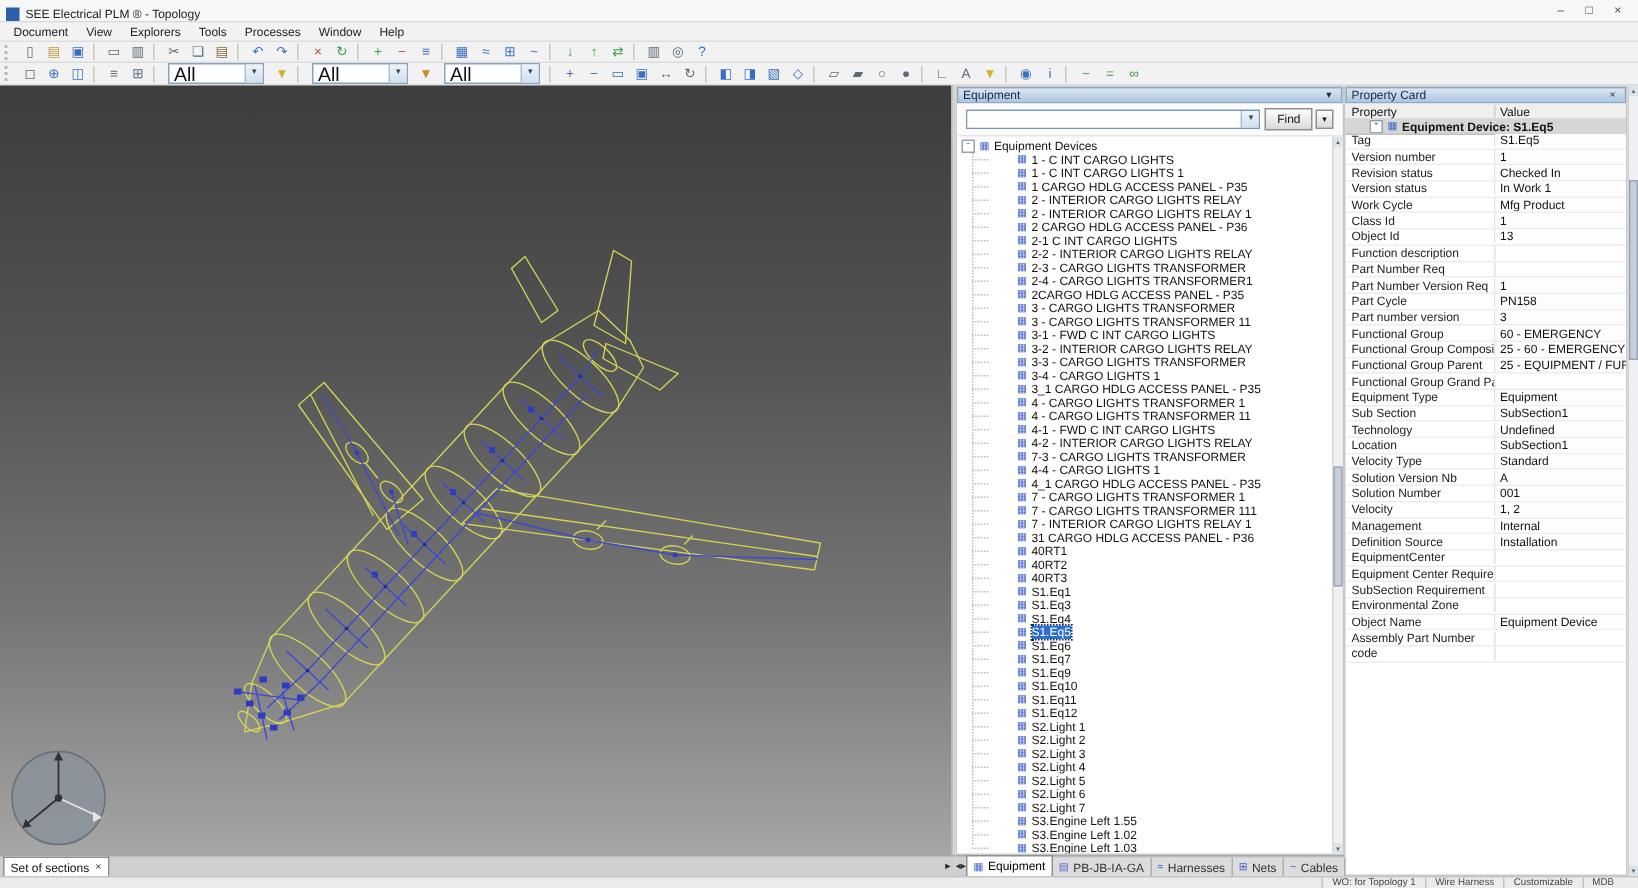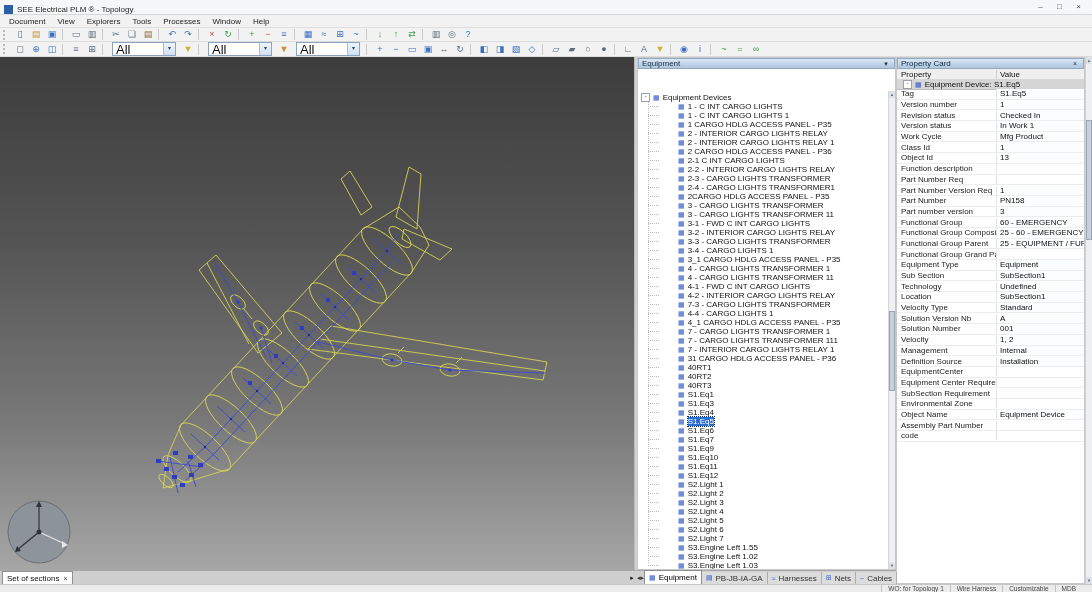--- a/index.html
+++ b/index.html
@@ -55,21 +55,21 @@
   #treesb{right:0;top:33px;bottom:0}
   .sb-arrow{position:absolute;left:0;right:0;height:7px;font-size:4px;text-align:center;line-height:7px;color:#55606e;background:#dde2e8}
   .sb-up{top:0}.sb-down{bottom:0}
   .sb-thumb{position:absolute;left:0;right:0;background:#c6cfda;border:1px solid #9aa6b5;box-sizing:border-box}
   
   #prop{left:896px;top:57px;width:189px;height:527px;background:#fff;border:1px solid #c8c8c8;box-sizing:border-box}
   #prop .panel-head{position:absolute;top:0;left:0;right:0}
   .colhead{position:absolute;top:11px;left:0;right:0;height:10px;display:flex;background:#efefef;border-bottom:1px solid #cfcfcf;align-items:center}
   .colhead .c1{width:100px;padding-left:4px;border-right:1px solid #cfcfcf;box-sizing:border-box}
   .colhead .c2{flex:1;padding-left:3px}
-  .pgroup{position:absolute;top:21px;left:0;right:0;height:10px;background:#d6d6d6;border-bottom:1px solid #c0c0c0;display:flex;align-items:center;font-weight:normal;padding-left:6px}
+  .pgroup{position:absolute;top:21px;left:0;right:0;height:10px;background:#d6d6d6;border-bottom:1px solid #c0c0c0;display:flex;align-items:center;font-weight:bold;padding-left:16px}
   .prows{position:absolute;top:31px;left:0;right:0;bottom:0;overflow:hidden}
   .prow{height:9.7px;display:flex;border-bottom:1px solid #ededed;align-items:center}
   .pname{width:100px;padding-left:4px;border-right:1px solid #e2e2e2;box-sizing:border-box;white-space:nowrap;overflow:hidden;color:#222}
   .pval{flex:1;padding-left:3px;white-space:nowrap;overflow:hidden;background:#fcfdfe}
   #propsb{left:1085px;top:57px;width:7px;height:527px;background:#eef0f3;border-left:1px solid #d0d0d0;box-sizing:border-box;position:absolute}
   
   #vtabs{left:0;top:570px;width:637px;height:14px;background:#cfcfcf;border-top:1px solid #a8a8a8;display:flex;align-items:center;box-sizing:border-box}
   .sectab{margin-left:2px;height:13px;background:#fff;border:1px solid #8f8f8f;border-bottom:none;display:flex;align-items:center;padding:0 4px;gap:4px}
   .closex{font-size:7px;color:#333}
   .stripbtn{margin-left:auto;width:10px;height:13px;text-align:center;font-size:7px;line-height:13px;color:#222}
@@ -415,20 +415,28 @@
   </svg>
 </div>
 
 <div id="vsplit" class="abs"></div>
 
 <div id="equip" class="abs">
   <div class="panel-head">
     <span>Equipment</span>
     <span class="ph-btn">▾</span>
   </div>
+  <div class="search-row">
+    <div class="scombo">
+      <input value="" style="">
+      <span class="sarrow">▾</span>
+    </div>
+    <span class="findbtn">Find</span>
+    <span class="findarrow">▾</span>
+  </div>
   <div class="tree">
     <div class="troot">
       <span class="exp">-</span>
       <span class="ticon">▦</span>
       <span class="tlabel">Equipment Devices</span>
     </div>
     <div>
 
     <div class="titem">
           <span class="ticon">▦</span>
@@ -697,21 +705,21 @@
       </div>
       <div class="prow">
         <span class="pname">Part Number Req</span>
         <span class="pval"></span>
       </div>
       <div class="prow">
         <span class="pname">Part Number Version Req</span>
         <span class="pval">1</span>
       </div>
       <div class="prow">
-        <span class="pname">Part Number</span>
+        <span class="pname">Part Cycle</span>
         <span class="pval">PN158</span>
       </div>
       <div class="prow">
         <span class="pname">Part number version</span>
         <span class="pval">3</span>
       </div>
       <div class="prow">
         <span class="pname">Functional Group</span>
         <span class="pval">60 - EMERGENCY</span>
       </div>

